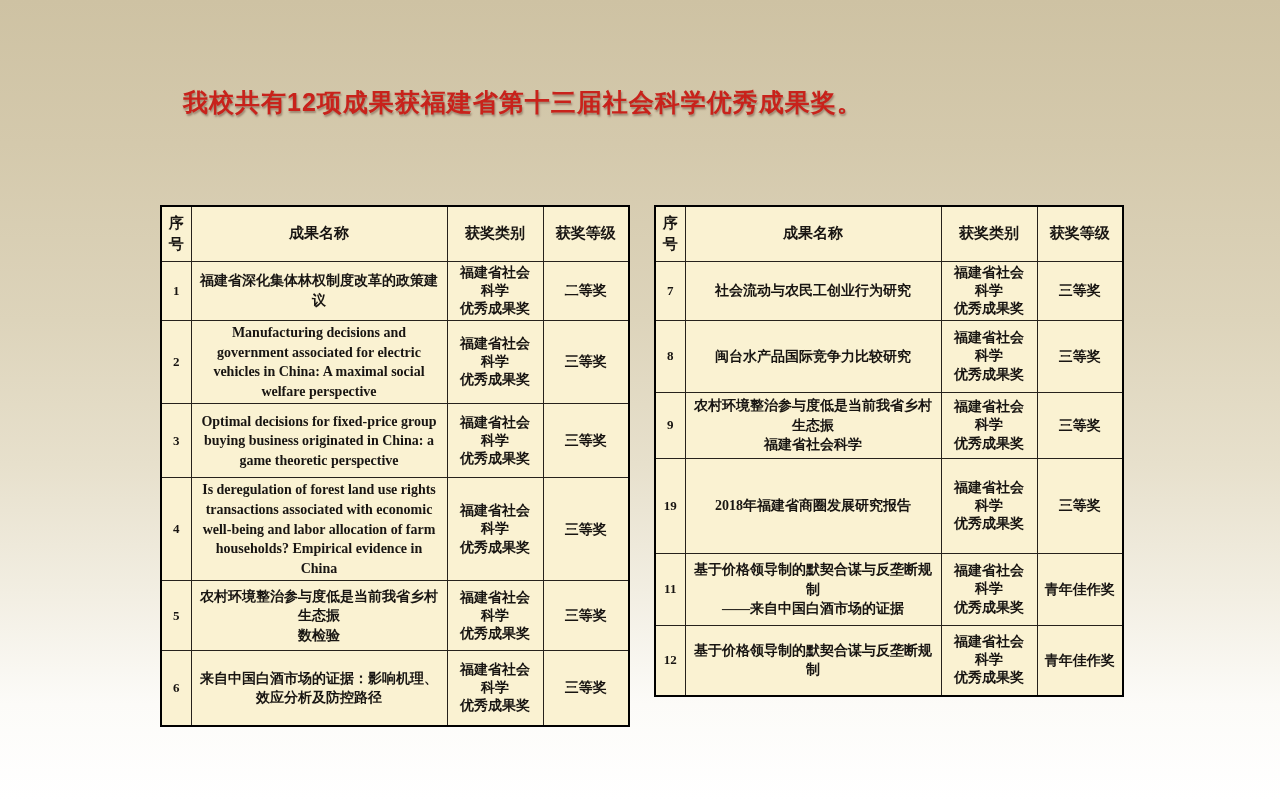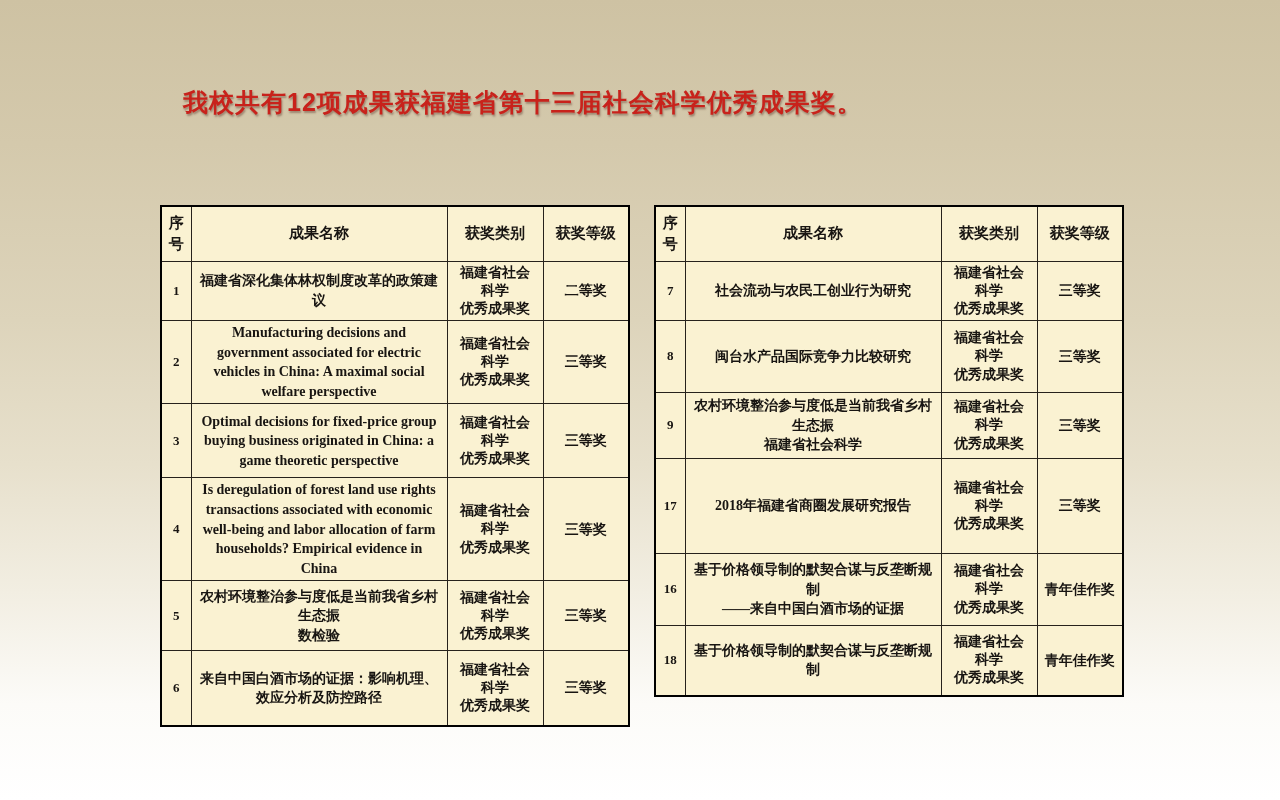--- a/index.html
+++ b/index.html
@@ -155,36 +155,36 @@
       </tr>
       <tr>
         <td class="no">9</td>
         <td class="name">农村环境整治参与度低是当前我省乡村生态振
 福建省社会科学</td>
         <td class="cat">福建省社会科学
 优秀成果奖</td>
         <td class="lvl">三等奖</td>
       </tr>
       <tr>
-        <td class="no">17</td>
+        <td class="no">19</td>
         <td class="name">2018年福建省商圈发展研究报告</td>
         <td class="cat">福建省社会科学
 优秀成果奖</td>
         <td class="lvl">三等奖</td>
       </tr>
       <tr>
-        <td class="no">16</td>
+        <td class="no">11</td>
         <td class="name">基于价格领导制的默契合谋与反垄断规制
 ——来自中国白酒市场的证据</td>
         <td class="cat">福建省社会科学
 优秀成果奖</td>
         <td class="lvl">青年佳作奖</td>
       </tr>
       <tr>
-        <td class="no">18</td>
+        <td class="no">12</td>
         <td class="name">基于价格领导制的默契合谋与反垄断规制</td>
         <td class="cat">福建省社会科学
 优秀成果奖</td>
         <td class="lvl">青年佳作奖</td>
       </tr>
     </tbody>
   </table>
 
 </div>
 

